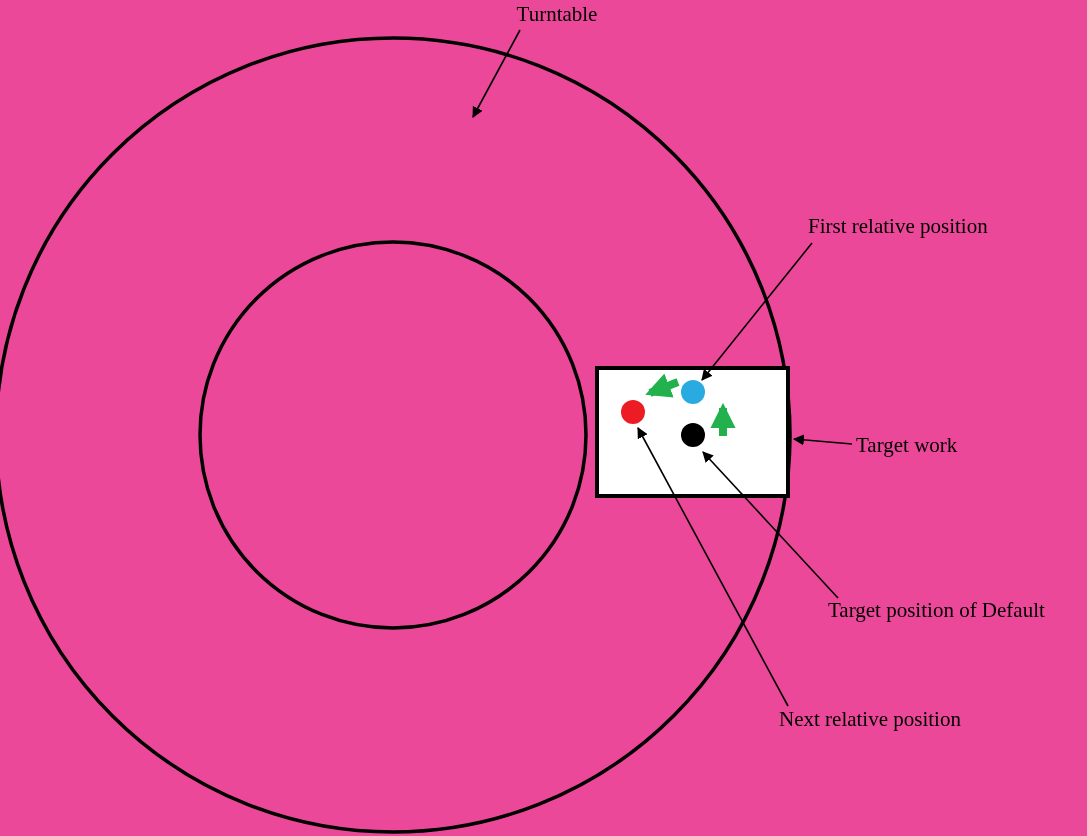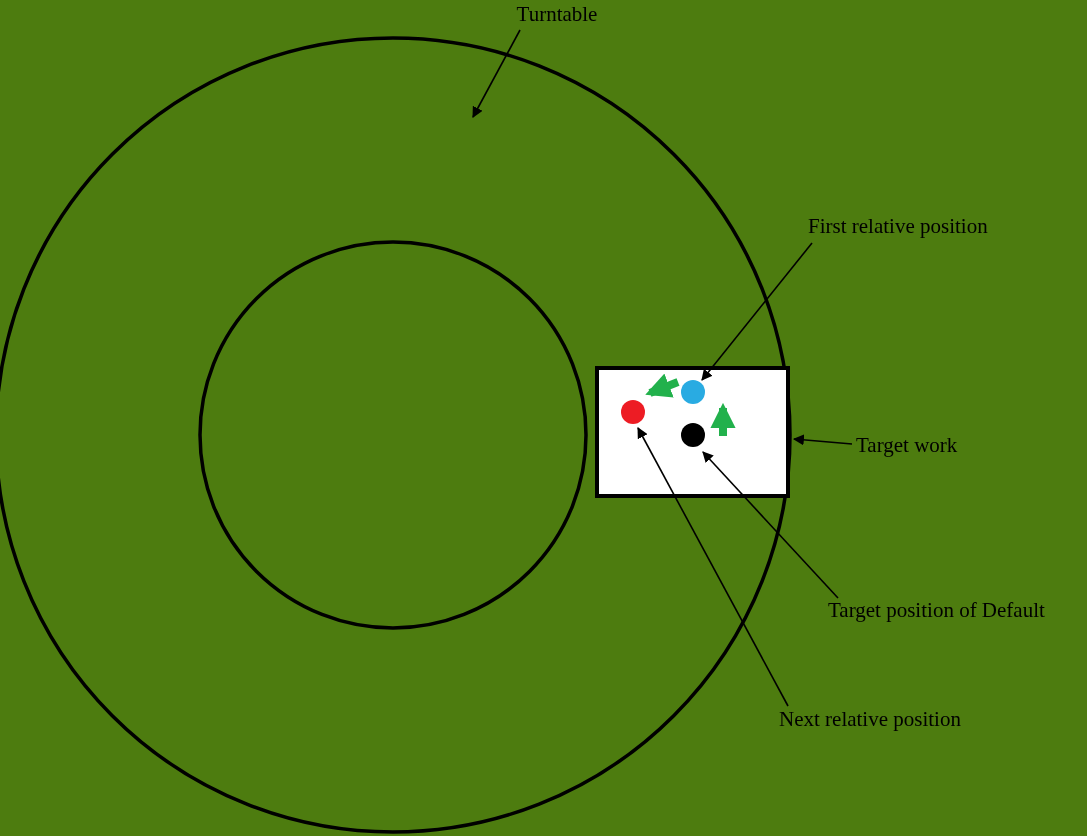--- a/index.html
+++ b/index.html
@@ -4,21 +4,21 @@
 <style>
   html, body {
     margin: 0;
     padding: 0;
     background: #ffffff;
   }
   .stage {
     position: relative;
     width: 1087px;
     height: 836px;
-    background: #4d7c0f;
+    background: #ec4899;
     overflow: hidden;
     font-family: "Liberation Serif", serif;
   }
   svg text {
     font-family: "Liberation Serif", serif;
     font-size: 21px;
     fill: #000000;
   }
 </style>
 </head>

